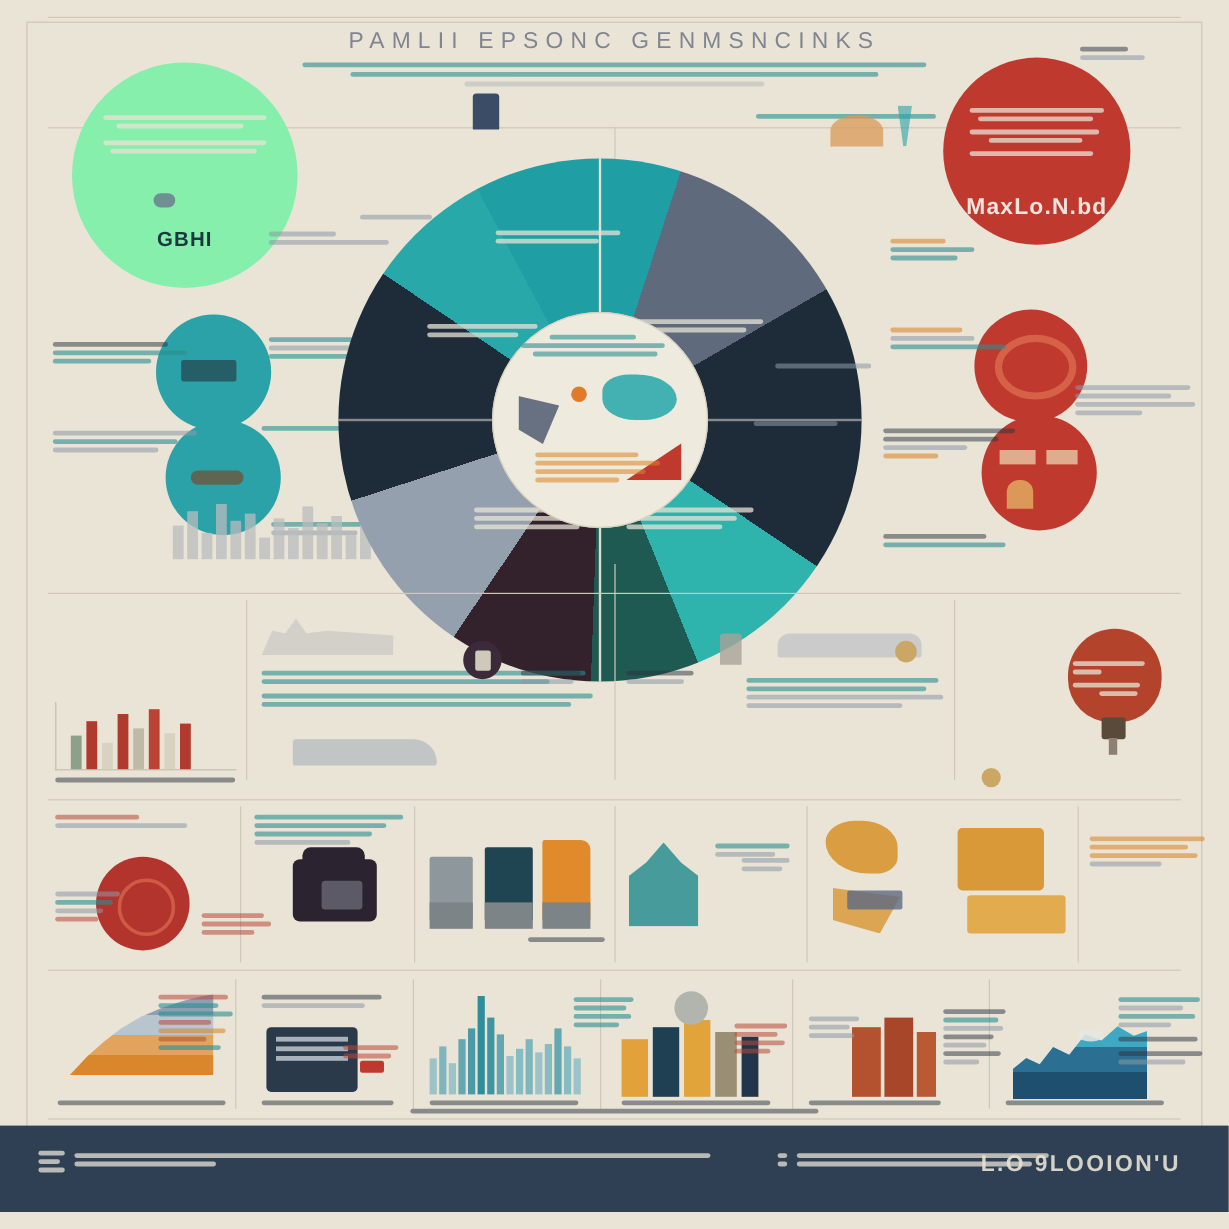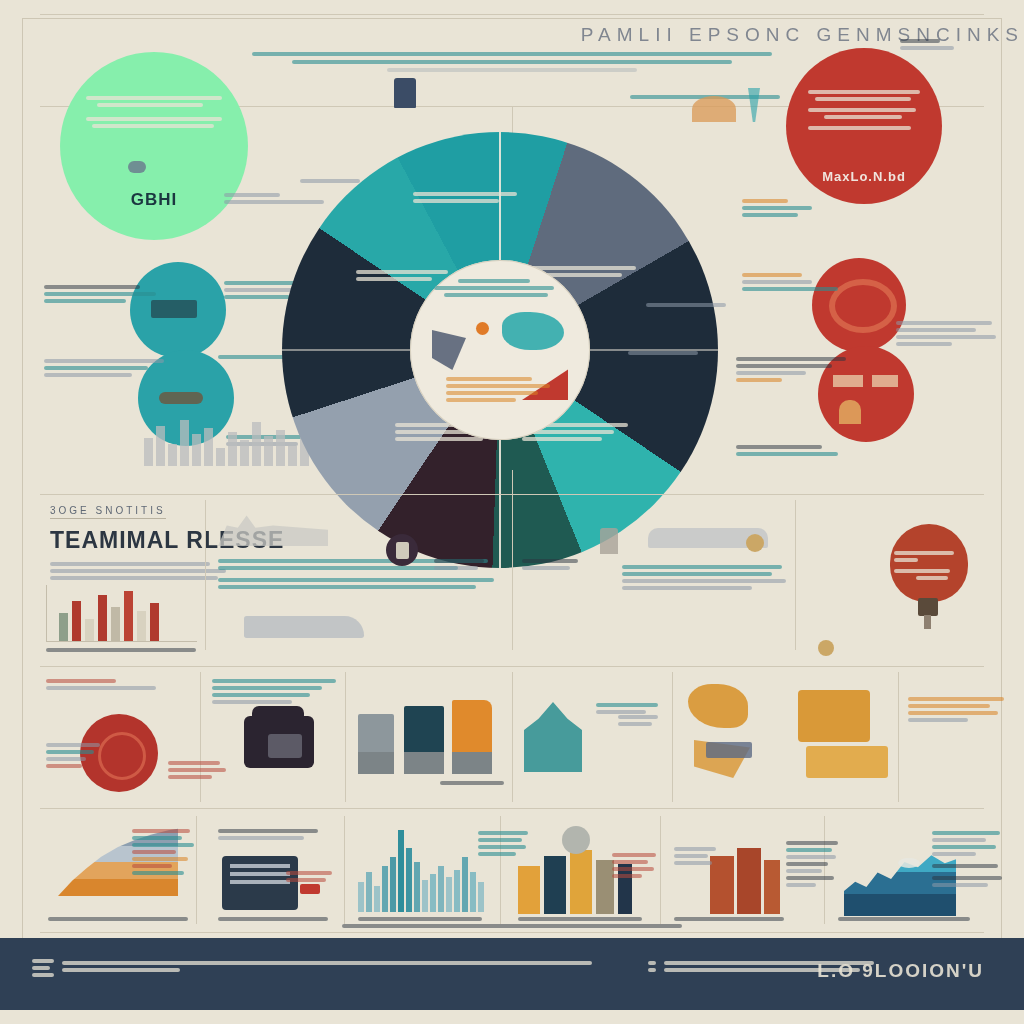--- a/index.html
+++ b/index.html
@@ -18,21 +18,21 @@
   .tl.c{background:#2a8f92;opacity:.6;}
   .tl.r{background:#b84a3c;opacity:.55;}
   .tl.o{background:#d98324;opacity:.55;}
   .tl.w{background:#e8e3d5;opacity:.75;}
   .tl.d{background:#2b3440;opacity:.5;}
 
   
   .header{position:absolute;left:0;right:0;top:24px;text-align:center;}
   .title{
     font-size:19px;letter-spacing:6px;font-weight:400;color:#6e7684;
-    filter:blur(.5px);opacity:.85;text-align:right;
+    filter:blur(.5px);opacity:.85;
   }
   .subline{margin:6px auto 0;max-width:640px;}
   .subline .tl{margin:4px auto;}
   .headnote{position:absolute;right:66px;top:36px;width:58px;}
 
   .hdr-rule{position:absolute;left:40px;right:40px;height:1px;background:#cfc8b6;}
 
   
   .circ{position:absolute;border-radius:50%;overflow:hidden;}
   .circ .in{position:absolute;left:14%;right:14%;top:22%;}
@@ -125,21 +125,21 @@
   </div>
 
   <div class="circ circ-red" style="left:786px;top:48px;width:156px;height:156px;">
     <div class="in" style="top:25%">
       <span class="tl w" style="width:100%"></span>
       <span class="tl w" style="width:86%;margin-left:6%"></span>
       <span class="tl w" style="width:96%;margin-top:7px"></span>
       <span class="tl w" style="width:70%;margin-left:14%"></span>
       <span class="tl w" style="width:92%;margin-top:7px"></span>
     </div>
-    <div class="big-label lt" style="bottom:13%;font-size:13px;color:#f0e4dd;">MaxLo.N.bd</div>
+    <div class="big-label lt" style="bottom:13%;font-size:19px;color:#f0e4dd;">MaxLo.N.bd</div>
   </div>
 
   <div class="circ" style="left:130px;top:262px;width:96px;height:96px;background:#2aa2a8;">
     <div class="shape" style="left:22%;top:40%;width:46px;height:18px;background:#24424a;opacity:.7;border-radius:2px;"></div>
   </div>
   <div class="circ" style="left:138px;top:350px;width:96px;height:96px;background:#2aa2a8;">
     <div class="shape" style="left:22%;top:44%;width:44px;height:12px;background:#6a5a43;opacity:.85;border-radius:6px;"></div>
   </div>
   <div class="mini" style="left:44px;top:282px;width:120px">
     <span class="tl d" style="width:96px"></span>
@@ -299,29 +299,20 @@
   </div>
   <div class="mini" style="left:646px;top:300px;width:90px">
     <span class="tl" style="width:80px"></span>
   </div>
   <div class="mini" style="left:628px;top:348px;width:90px">
     <span class="tl" style="width:70px"></span>
   </div>
 
   <div class="sep" style="top:494px;"></div>
 
-  <div class="mini" style="left:50px;top:500px;">
-    <div class="sec-kicker">3OGE SNOTITIS</div>
-    <div class="sec-title">TEAMIMAL RLESSE</div>
-    <div style="width:180px;margin-top:8px">
-      <span class="tl" style="width:160px"></span>
-      <span class="tl" style="width:176px"></span>
-      <span class="tl" style="width:168px"></span>
-    </div>
-  </div>
 
   <div class="mini" style="left:46px;top:585px;width:150px;height:56px;border-left:1px solid #c4bdab;border-bottom:1px solid #c4bdab;">
     <div class="bars" style="left:12px;bottom:0;height:50px;gap:4px;">
       <i style="height:28px;background:#8e9f8a"></i>
       <i style="height:40px;background:#b03a2e"></i>
       <i style="height:22px;background:#d8d2c0"></i>
       <i style="height:46px;background:#b03a2e"></i>
       <i style="height:34px;background:#c0b9a6"></i>
       <i style="height:50px;background:#bb4334"></i>
       <i style="height:30px;background:#d8d2c0"></i>

